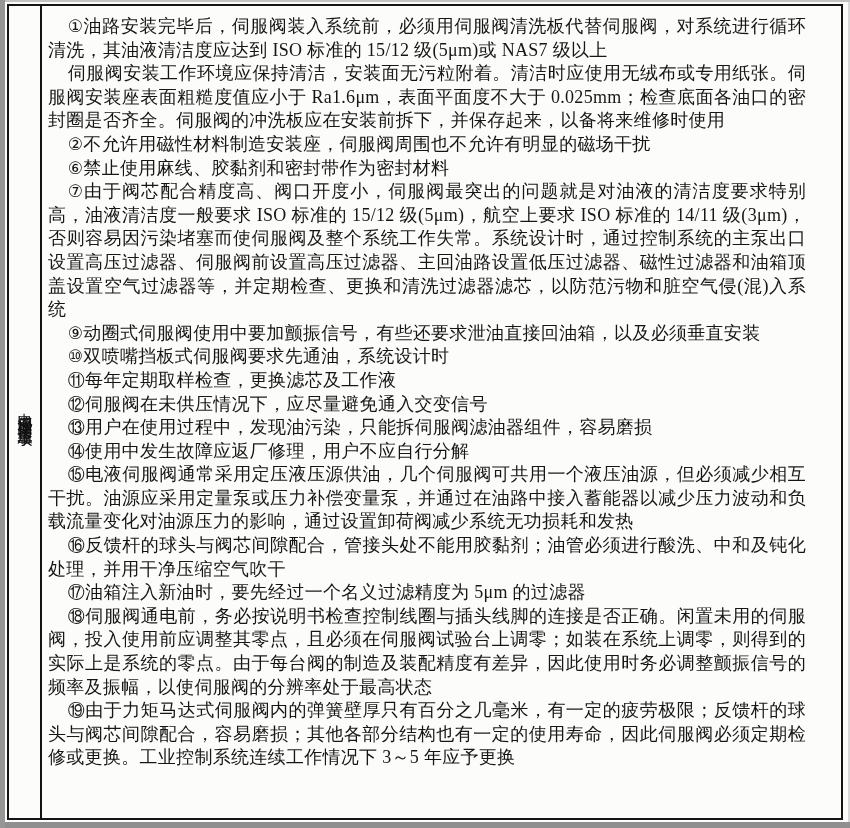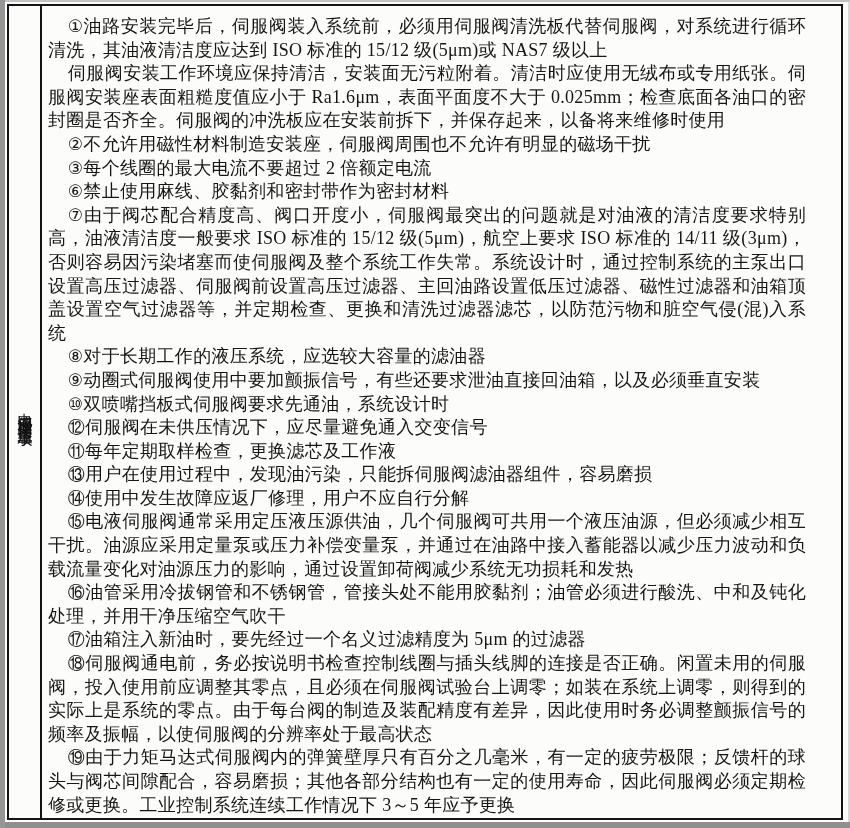--- a/index.html
+++ b/index.html
@@ -74,31 +74,29 @@
   <div class="table-frame">
 
     <div class="row-header">
       <div class="vlabel">电液伺服阀使用注意事项</div>
     </div>
 
     <div class="row-body">
       <p class="note"><span class="marker">①</span><span>油路安装完毕后，伺服阀装入系统前，必须用伺服阀清洗板代替伺服阀，对系统进行循环清洗，其油液清洁度应达到 ISO 标准的 15/12 级(5μm)或 NAS7 级以上</span></p>
       <p class="note"><span class="marker"></span><span>伺服阀安装工作环境应保持清洁，安装面无污粒附着。清洁时应使用无绒布或专用纸张。伺服阀安装座表面粗糙度值应小于 Ra1.6μm，表面平面度不大于 0.025mm；检查底面各油口的密封圈是否齐全。伺服阀的冲洗板应在安装前拆下，并保存起来，以备将来维修时使用</span></p>
       <p class="note"><span class="marker">②</span><span>不允许用磁性材料制造安装座，伺服阀周围也不允许有明显的磁场干扰</span></p>
-      <p class="note"><span class="marker">③</span><span>每个线圈的最大电流不要超过 2 倍额定电流</span></p>
       <p class="note"><span class="marker">⑥</span><span>禁止使用麻线、胶黏剂和密封带作为密封材料</span></p>
       <p class="note"><span class="marker">⑦</span><span>由于阀芯配合精度高、阀口开度小，伺服阀最突出的问题就是对油液的清洁度要求特别高，油液清洁度一般要求 ISO 标准的 15/12 级(5μm)，航空上要求 ISO 标准的 14/11 级(3μm)，否则容易因污染堵塞而使伺服阀及整个系统工作失常。系统设计时，通过控制系统的主泵出口设置高压过滤器、伺服阀前设置高压过滤器、主回油路设置低压过滤器、磁性过滤器和油箱顶盖设置空气过滤器等，并定期检查、更换和清洗过滤器滤芯，以防范污物和脏空气侵(混)入系统</span></p>
-      <p class="note"><span class="marker">⑧</span><span>对于长期工作的液压系统，应选较大容量的滤油器</span></p>
       <p class="note"><span class="marker">⑨</span><span>动圈式伺服阀使用中要加颤振信号，有些还要求泄油直接回油箱，以及必须垂直安装</span></p>
       <p class="note"><span class="marker">⑩</span><span>双喷嘴挡板式伺服阀要求先通油，系统设计时</span></p>
+      <p class="note"><span class="marker">⑪</span><span>每年定期取样检查，更换滤芯及工作液</span></p>
       <p class="note"><span class="marker">⑫</span><span>伺服阀在未供压情况下，应尽量避免通入交变信号</span></p>
-      <p class="note"><span class="marker">⑪</span><span>每年定期取样检查，更换滤芯及工作液</span></p>
       <p class="note"><span class="marker">⑬</span><span>用户在使用过程中，发现油污染，只能拆伺服阀滤油器组件，容易磨损</span></p>
       <p class="note"><span class="marker">⑭</span><span>使用中发生故障应返厂修理，用户不应自行分解</span></p>
       <p class="note"><span class="marker">⑮</span><span>电液伺服阀通常采用定压液压源供油，几个伺服阀可共用一个液压油源，但必须减少相互干扰。油源应采用定量泵或压力补偿变量泵，并通过在油路中接入蓄能器以减少压力波动和负载流量变化对油源压力的影响，通过设置卸荷阀减少系统无功损耗和发热</span></p>
-      <p class="note"><span class="marker">⑯</span><span>油管采用冷拔钢管和不锈钢管，管接头处不能用胶黏剂；油管必须进行酸洗、中和及钝化处理，并用干净压缩空气吹干</span></p>
+      <p class="note"><span class="marker">⑯</span><span>反馈杆的球头与阀芯间隙配合，管接头处不能用胶黏剂；油管必须进行酸洗、中和及钝化处理，并用干净压缩空气吹干</span></p>
       <p class="note"><span class="marker">⑰</span><span>油箱注入新油时，要先经过一个名义过滤精度为 5μm 的过滤器</span></p>
       <p class="note"><span class="marker">⑱</span><span>伺服阀通电前，务必按说明书检查控制线圈与插头线脚的连接是否正确。闲置未用的伺服阀，投入使用前应调整其零点，且必须在伺服阀试验台上调零；如装在系统上调零，则得到的实际上是系统的零点。由于每台阀的制造及装配精度有差异，因此使用时务必调整颤振信号的频率及振幅，以使伺服阀的分辨率处于最高状态</span></p>
       <p class="note"><span class="marker">⑲</span><span>由于力矩马达式伺服阀内的弹簧壁厚只有百分之几毫米，有一定的疲劳极限；反馈杆的球头与阀芯间隙配合，容易磨损；其他各部分结构也有一定的使用寿命，因此伺服阀必须定期检修或更换。工业控制系统连续工作情况下 3～5 年应予更换</span></p>
     </div>
 
   </div>
 </div>
 
 </body></html>

